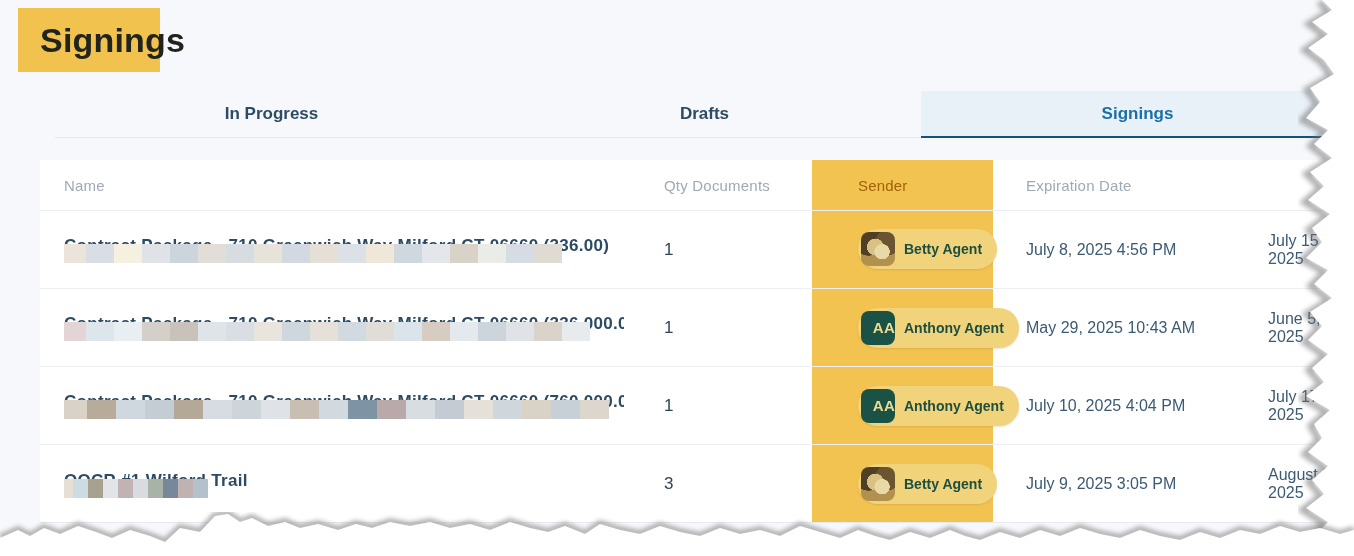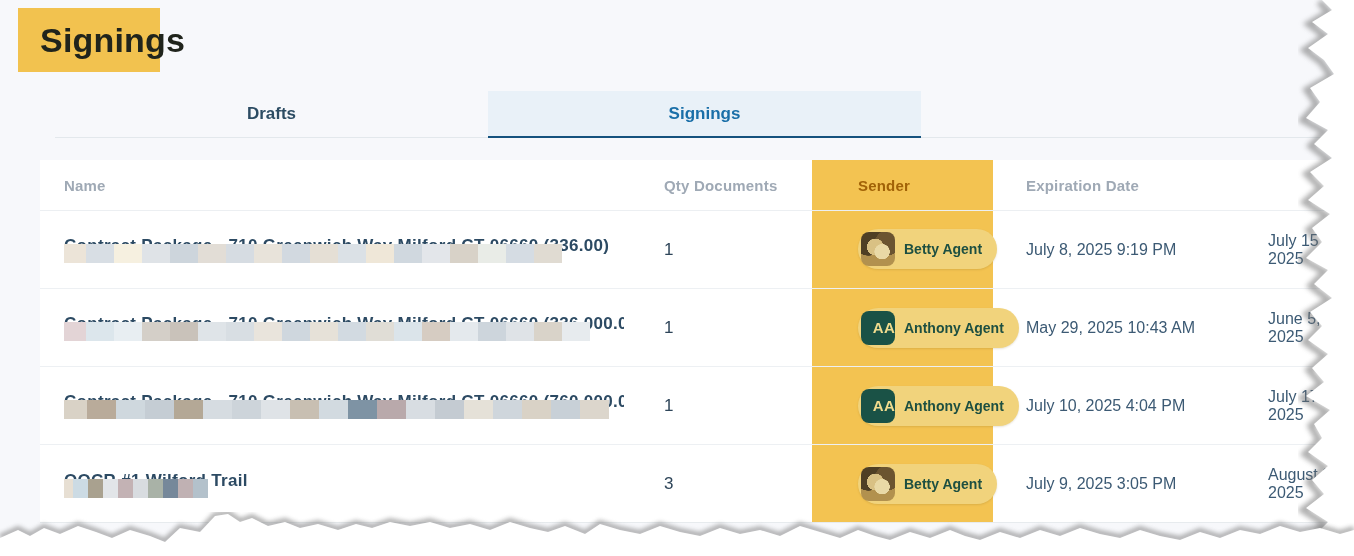--- a/index.html
+++ b/index.html
@@ -21,21 +21,21 @@
   .tab.active { background:#e9f1f8; color:#1a6fa8; border-bottom:2px solid #15527e; margin-bottom:-1px; }
 
   
   .card { position:absolute; left:40px; right:0; top:160px; height:363px; background:#ffffff;
     border-bottom:1px solid #e7ebee; }
   .col-highlight { position:absolute; left:772px; top:0; width:181px; height:100%;
     background:#f3c351; z-index:0; }
   .thead, .trow { position:relative; z-index:1; display:grid;
     grid-template-columns:600px 171px 191px 242px auto; padding-left:24px; align-items:center; }
   .thead { height:51px; border-bottom:1px solid #eceff2; }
-  .th { font-size:15px; color:#9fa9b5; letter-spacing:.2px;font-weight:bold; }
+  .th { font-size:15px; color:#9fa9b5; letter-spacing:.2px; }
   .th.sender-h { color:#a16207; padding-left:23px; }
   .trow { height:78px; border-bottom:1px solid #edf0f3; }
   .trow:last-child { border-bottom:none; }
   .cell { font-size:16px; color:#3c5a74; }
   .qty { font-size:17px; color:#2e4559; }
 
   
   .nameline { position:relative; height:27px; width:560px; overflow:hidden; }
   .peek-text { position:absolute; left:0; top:0; font-size:17px; line-height:19px; font-weight:bold;
     color:#2c4a63; white-space:nowrap; letter-spacing:.3px; }
@@ -66,20 +66,21 @@
 <body>
 
 <div class="stage">
   <div class="page">
 
     <div class="title-badge">
       <h1>Signings</h1>
     </div>
 
     <div class="tabbar">
+      <div class="tab">In Progress</div>
       <div class="tab">Drafts</div>
       <div class="tab active">Signings</div>
     </div>
 
     <div class="card">
       <div class="col-highlight"></div>
 
       <div class="thead">
         <div class="th">Name</div>
         <div class="th">Qty Documents</div>
@@ -113,21 +114,21 @@
               </div>
           </div>
         </div>
         <div class="cell qty">1</div>
         <div class="sender-cell">
           <span class="chip">
             <span class="avatar photo"></span>
             <span class="name">Betty Agent</span>
           </span>
         </div>
-        <div class="cell">July 8, 2025 9:19 PM</div>
+        <div class="cell">July 8, 2025 4:56 PM</div>
         <div class="cell">July 15, 2025</div>
       </div>
 
       <div class="trow">
         <div class="cell">
           <div class="nameline">
             <span class="peek-text">Contract Package - 710 Greenwich Way Milford CT 06660 (336,000.00)</span>
             <div class="mosaic">
                 <span style="width: 28px; background: rgb(227, 212, 214);"></span>
                 <span style="width: 28px; background: rgb(220, 230, 236);"></span>

